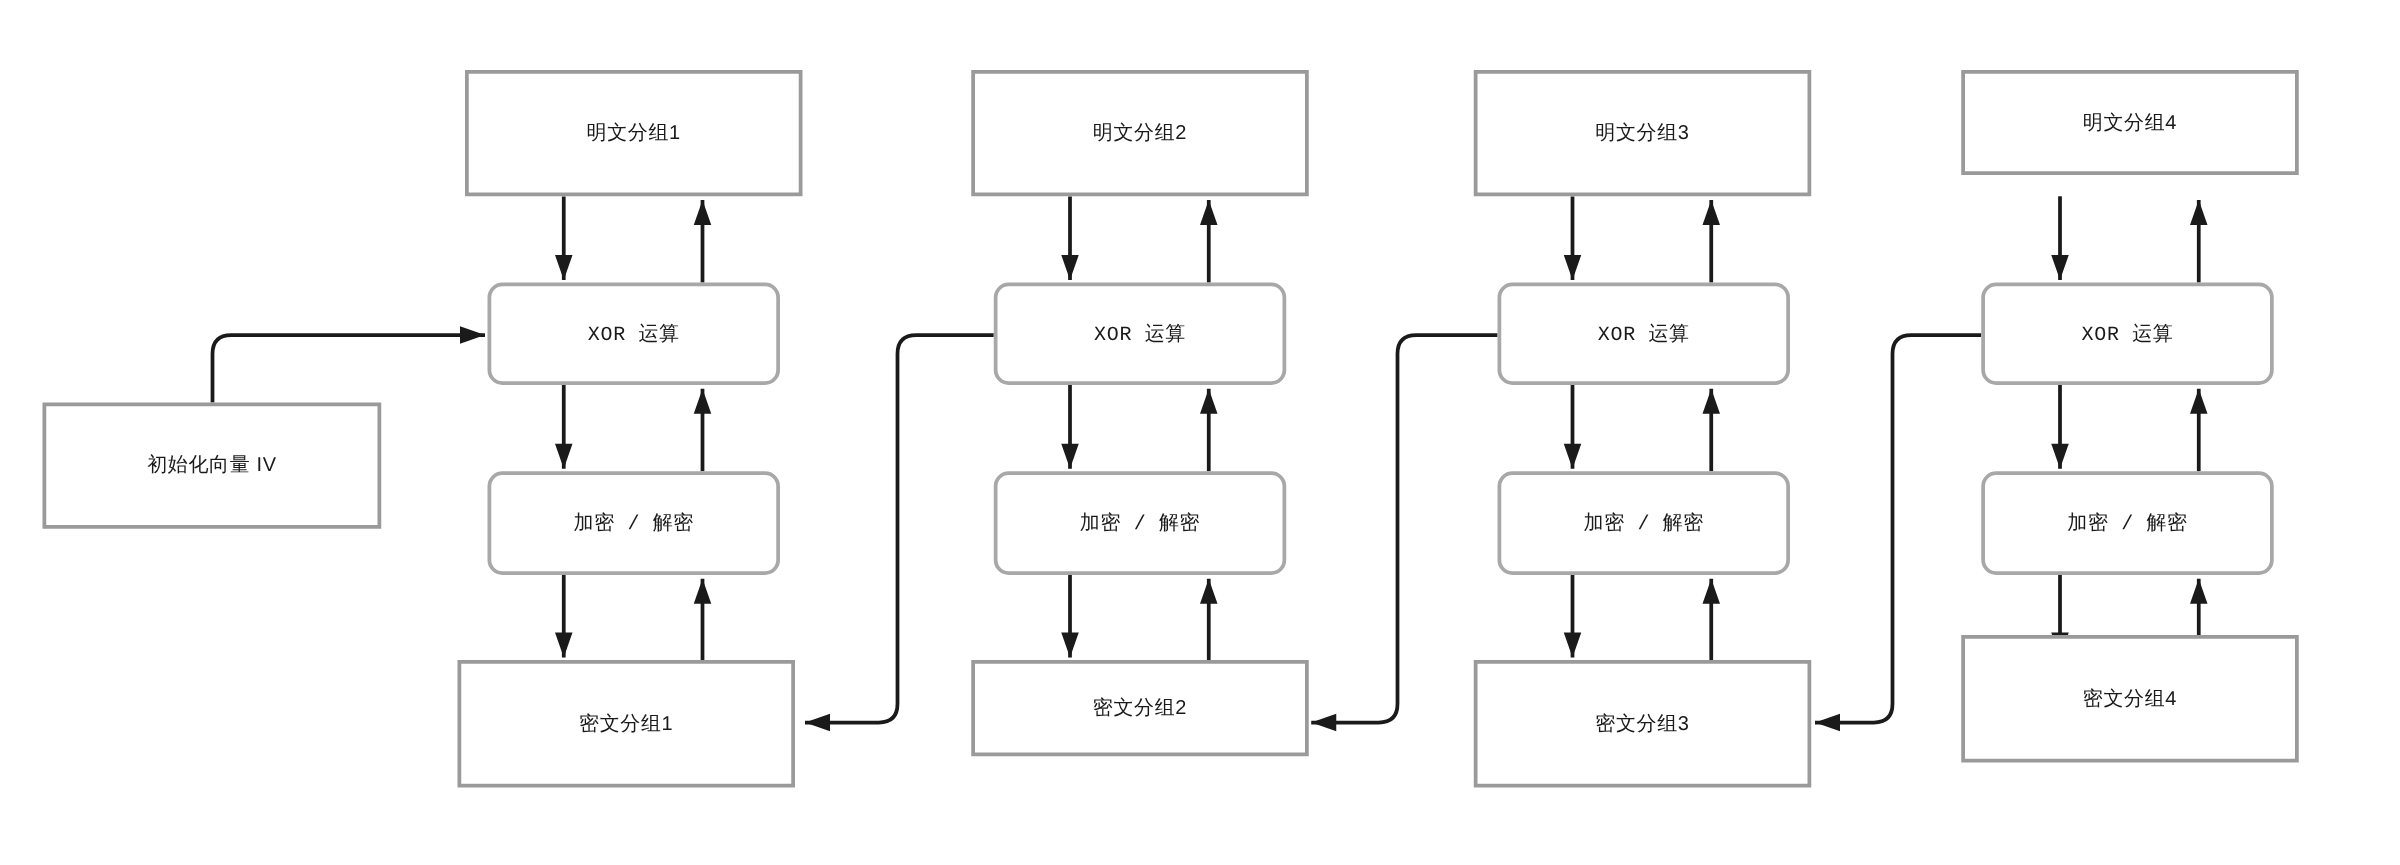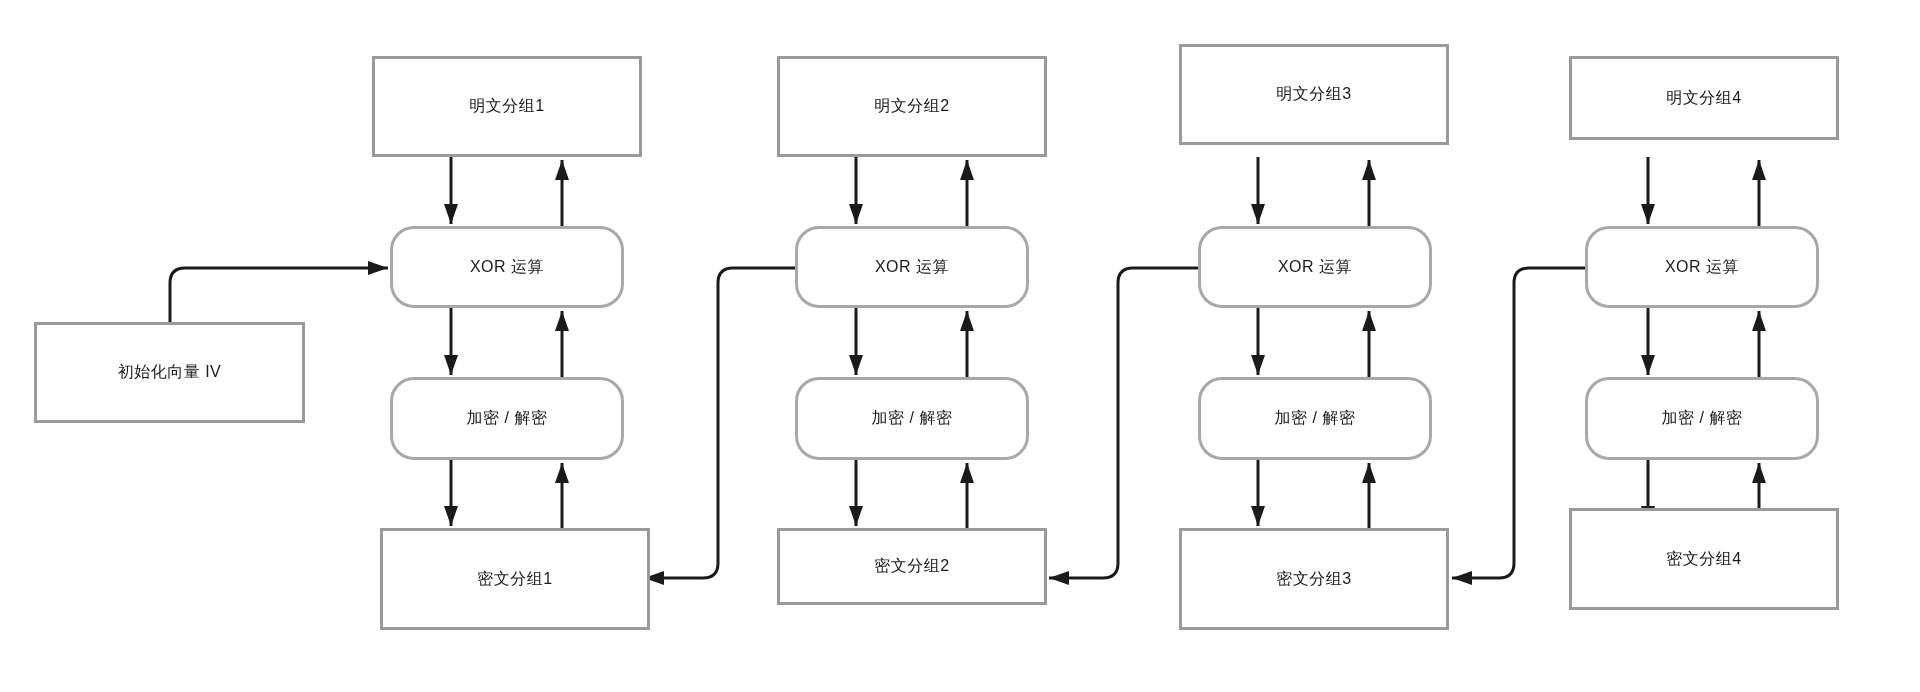--- a/index.html
+++ b/index.html
@@ -26,21 +26,22 @@
     display:flex;align-items:center;justify-content:center;
     font-size:16px;
     letter-spacing:0.5px;
     z-index:2;
   }
   .rect{
     border:3px solid var(--rect-border-color);
   }
   .rounded{
     border:3px solid var(--rounded-border-color);
-    border-radius:24px;
+    border-radius:12px;
+    font-family:Liberation Mono, monospace;
   }
   #connectors{
     position:absolute;left:0;top:0;z-index:1;
   }
   #connectors path.link{
     fill:none;
     stroke:var(--line-color);
     stroke-width:3;
   }
   #connectors marker path{
@@ -103,38 +104,38 @@
 
   <div class="node rect" style="left:372px;top:56px;width:270px;height:101px">
     <span>明文分组1</span>
   </div>
   <div class="node rounded" style="left:390px;top:226px;width:234px;height:82px">
     <span>XOR 运算</span>
   </div>
   <div class="node rounded" style="left:390px;top:377px;width:234px;height:83px">
     <span>加密 / 解密</span>
   </div>
-  <div class="node rect" style="left:380px;top:528px;width:270px;height:102px">
+  <div class="node rect" style="left:366px;top:528px;width:270px;height:102px">
     <span>密文分组1</span>
   </div>
 
   <div class="node rect" style="left:777px;top:56px;width:270px;height:101px">
     <span>明文分组2</span>
   </div>
   <div class="node rounded" style="left:795px;top:226px;width:234px;height:82px">
     <span>XOR 运算</span>
   </div>
   <div class="node rounded" style="left:795px;top:377px;width:234px;height:83px">
     <span>加密 / 解密</span>
   </div>
   <div class="node rect" style="left:777px;top:528px;width:270px;height:77px">
     <span>密文分组2</span>
   </div>
 
-  <div class="node rect" style="left:1179px;top:44px;width:270px;height:101px">
+  <div class="node rect" style="left:1179px;top:56px;width:270px;height:101px">
     <span>明文分组3</span>
   </div>
   <div class="node rounded" style="left:1198px;top:226px;width:234px;height:82px">
     <span>XOR 运算</span>
   </div>
   <div class="node rounded" style="left:1198px;top:377px;width:234px;height:83px">
     <span>加密 / 解密</span>
   </div>
   <div class="node rect" style="left:1179px;top:528px;width:270px;height:102px">
     <span>密文分组3</span>

